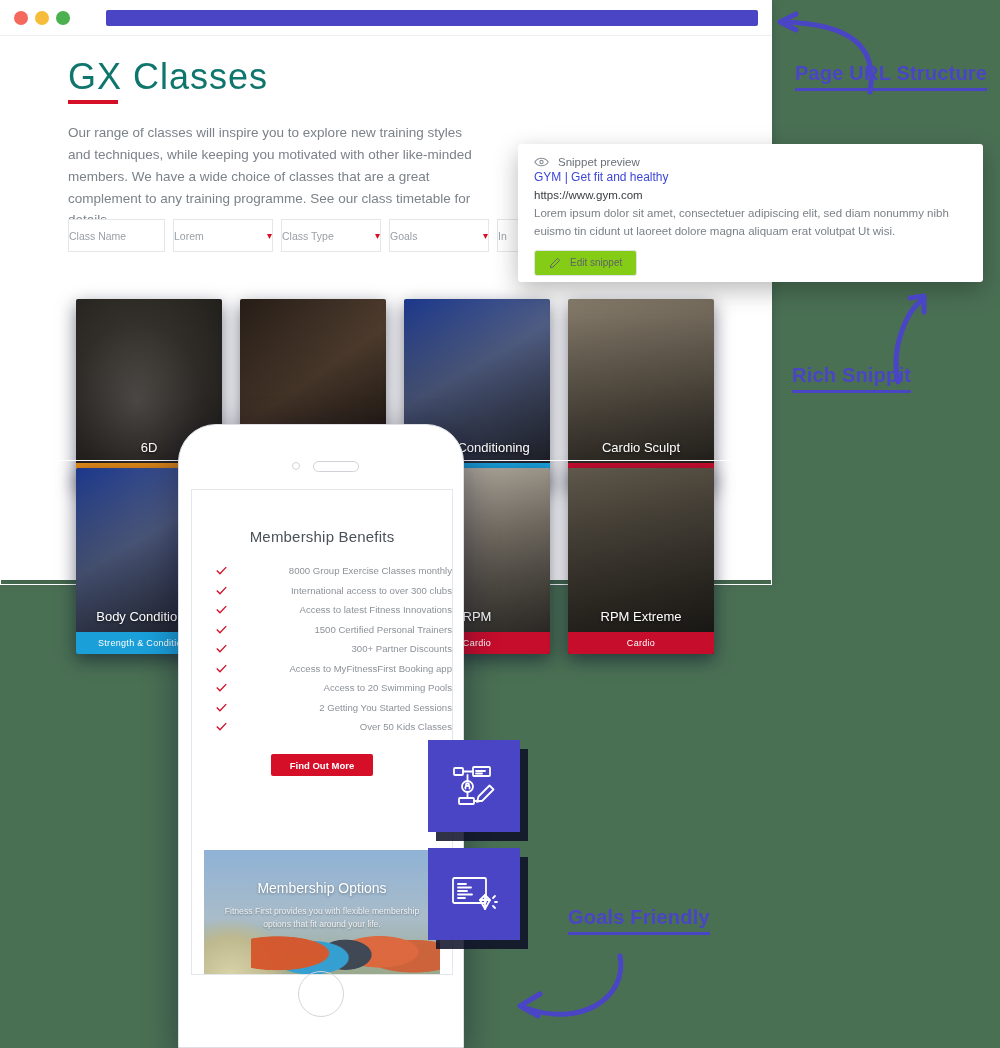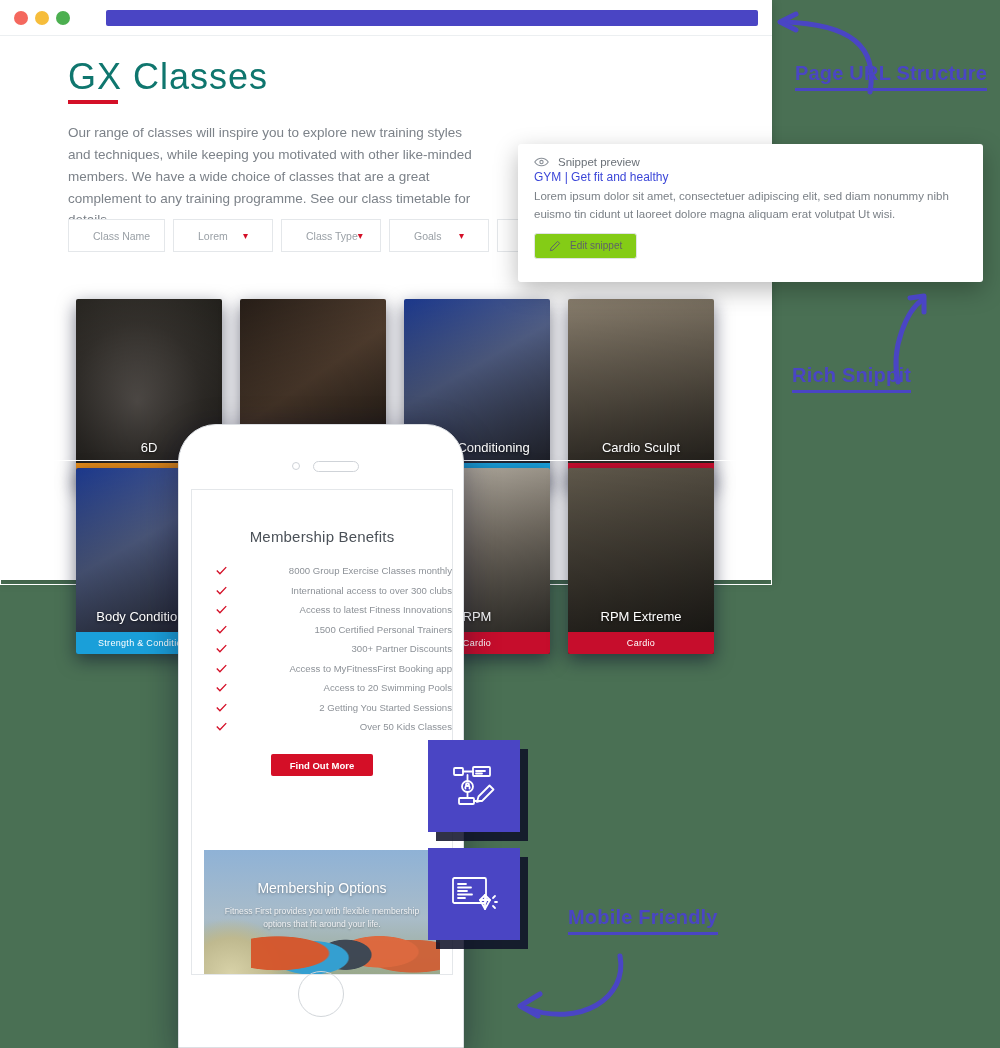--- a/index.html
+++ b/index.html
@@ -43,21 +43,21 @@
   }
   .page-body {
     position: absolute; left: 68px; top: 86px; width: 420px;
     font-size: 13.5px; line-height: 1.62; color: #7c8289; font-weight: 300;
   }
 
   
   .filters { position: absolute; left: 68px; top: 183px; display: flex; gap: 8px; }
   .filter {
     height: 33px; border: 1px solid #e4e7ea; background: #fff;
-    display: flex; align-items: center; padding: 0 24px;
+    display: flex; align-items: center; padding: 0 0;
     font-size: 10.5px; color: #9aa0a6;
   }
   .filter .lbl { white-space: nowrap; }
   .filter.w1 { width: 97px; }
   .filter.w2 { width: 100px; justify-content: space-between; }
   .filter .caret { color: #d40f27; font-size: 10px; line-height: 1; }
 
   
   .cards-row { position: absolute; display: flex; gap: 18px; padding-left: 8px; }
   .cards-row.r1 { left: 68px; top: 263px; }
@@ -291,20 +291,21 @@
 
   <div class="snippet">
     <div class="snip-head">
       <svg class="eye-icon" viewBox="0 0 20 12" fill="none" stroke="currentColor" stroke-width="1.4">
         <path d="M1 6s3.2-5 9-5 9 5 9 5-3.2 5-9 5-9-5-9-5z"></path>
           <circle cx="10" cy="6" r="2.2"></circle>
       </svg>
       <span class="t">Snippet preview</span>
     </div>
     <div class="snip-title">GYM | Get fit and healthy</div>
+    <div class="snip-url">https://www.gym.com</div>
     <div class="snip-desc">Lorem ipsum dolor sit amet, consectetuer adipiscing elit, sed diam nonummy nibh euismo tin cidunt ut laoreet dolore magna aliquam erat volutpat Ut wisi.</div>
     <button class="snip-btn">
       <svg class="pencil-icon" viewBox="0 0 16 16" fill="none" stroke="currentColor" stroke-width="1.3">
         <path d="M11.5 1.8l2.7 2.7L5.3 13.4 1.8 14.2l.8-3.5z"></path>
       </svg>
       <span>Edit snippet</span>
     </button>
   </div>
 
   <div class="phone">
@@ -419,15 +420,15 @@
     <path d="M30 12 L44 10 L44 26" stroke="#4a45c4" stroke-width="5" stroke-linecap="round" stroke-linejoin="round" fill="none"></path>
   </svg>
 
   <svg class="arrow" style="left:500px; top:932px; width:150px; height:110px;" viewBox="0 0 150 110" fill="none">
     <path d="M120 24 C 128 66, 80 96, 26 76" stroke="#4a45c4" stroke-width="5" stroke-linecap="round"></path>
     <path d="M40 62 L20 74 L38 84" stroke="#4a45c4" stroke-width="5" stroke-linecap="round" stroke-linejoin="round" fill="none"></path>
   </svg>
 
   <div class="anno a1">Page URL Structure</div>
   <div class="anno a2">Rich Snippit</div>
-  <div class="anno a3">Mobile Friendly</div>
+  <div class="anno a3">Goals Friendly</div>
 
 </div>
 
 </body></html>

